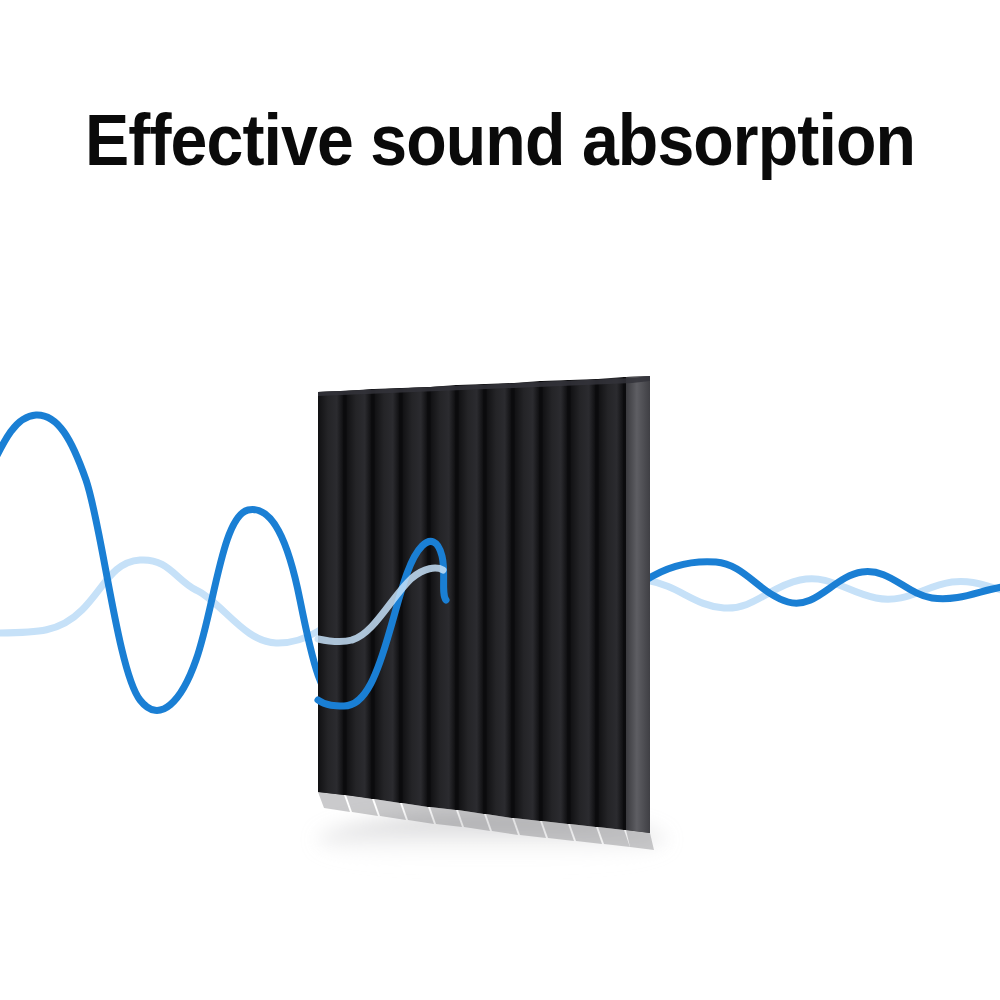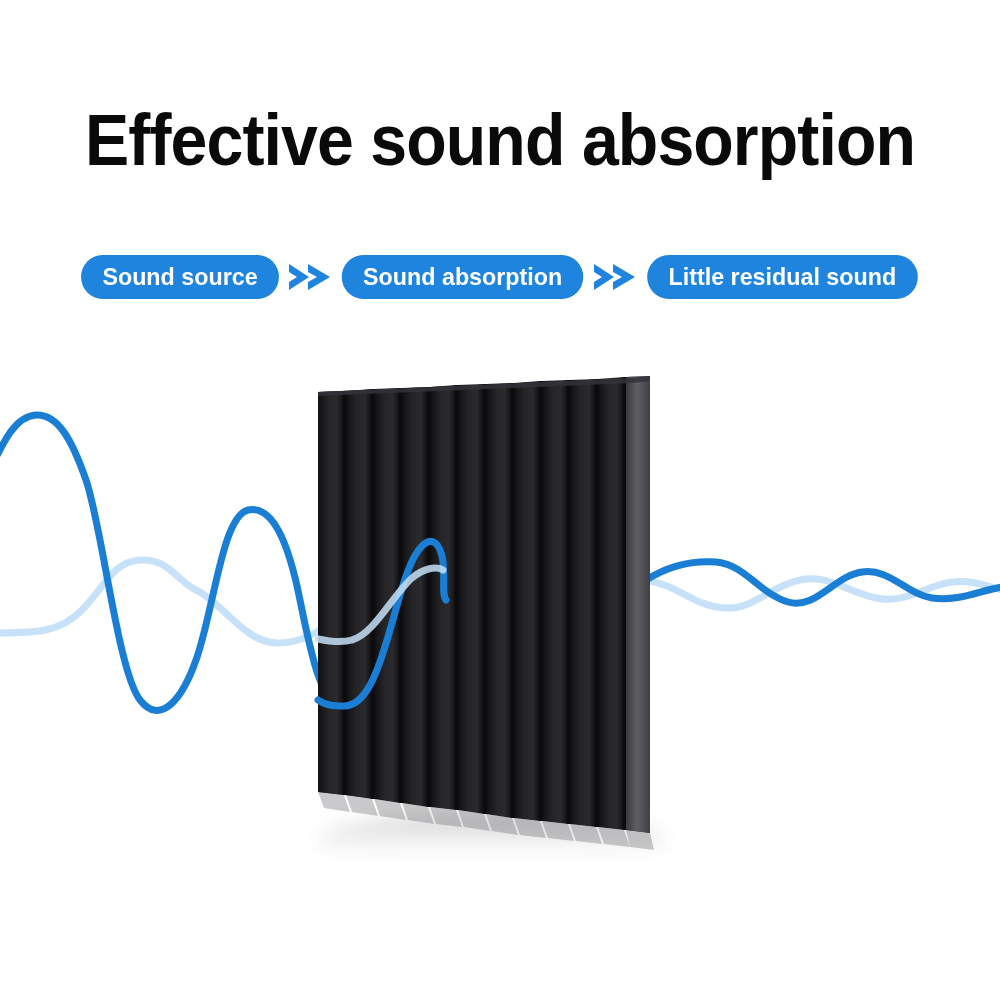--- a/index.html
+++ b/index.html
@@ -61,49 +61,20 @@
   
   #waves-back,#waves-front{position:absolute;left:0;top:0;width:1000px;height:1000px;}
 </style>
 </head>
 <body>
 
 <div id="stage">
 
   <div class="title">Effective sound absorption</div>
 
-  <div class="badge-row">
-
-    <div class="pill">
-      <span>Sound source</span>
-    </div>
-
-    <div class="chev">
-      <svg width="46" height="30" viewBox="0 0 46 30" aria-hidden="true">
-        <path d="M2 2 L22 15 L2 28 L2 20 L10 15 L2 10 Z" fill="#1f84dd"></path>
-        <path d="M21 2 L43 15 L21 28 L21 20 L30 15 L21 10 Z" fill="#1f84dd"></path>
-      </svg>
-    </div>
-
-    <div class="pill">
-      <span>Sound absorption</span>
-    </div>
-
-    <div class="chev">
-      <svg width="46" height="30" viewBox="0 0 46 30" aria-hidden="true">
-        <path d="M2 2 L22 15 L2 28 L2 20 L10 15 L2 10 Z" fill="#1f84dd"></path>
-        <path d="M21 2 L43 15 L21 28 L21 20 L30 15 L21 10 Z" fill="#1f84dd"></path>
-      </svg>
-    </div>
-
-    <div class="pill">
-      <span>Little residual sound</span>
-    </div>
-
-  </div>
 
   <svg id="waves-back" viewBox="0 0 1000 1000">
     <defs>
       <filter id="softshadow" x="-30%" y="-60%" width="160%" height="220%">
         <feGaussianBlur stdDeviation="9"></feGaussianBlur>
       </filter>
       <linearGradient id="sideface" x1="0" y1="0" x2="1" y2="0">
         <stop offset="0%" stop-color="#3a3a3e"></stop>
         <stop offset="45%" stop-color="#5e5e63"></stop>
         <stop offset="100%" stop-color="#3f3f44"></stop>

